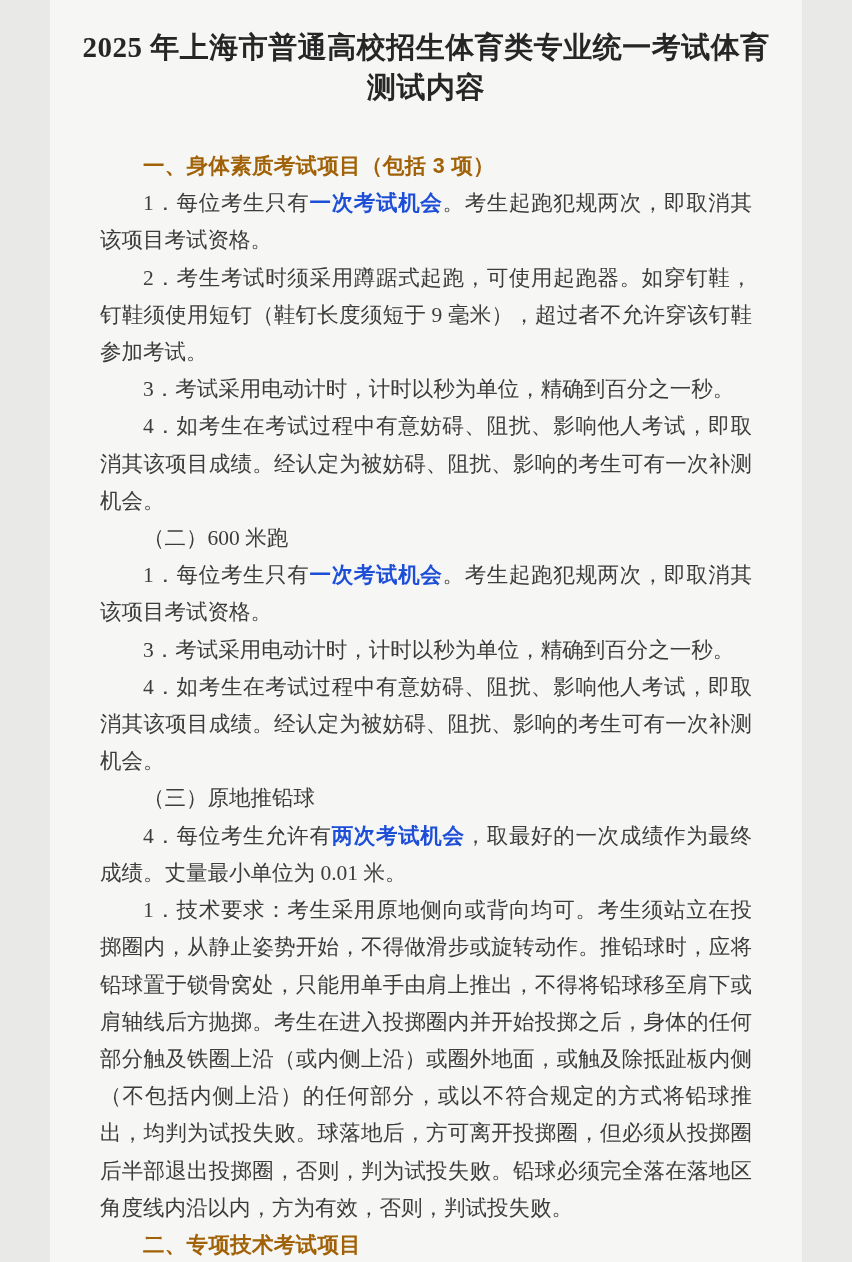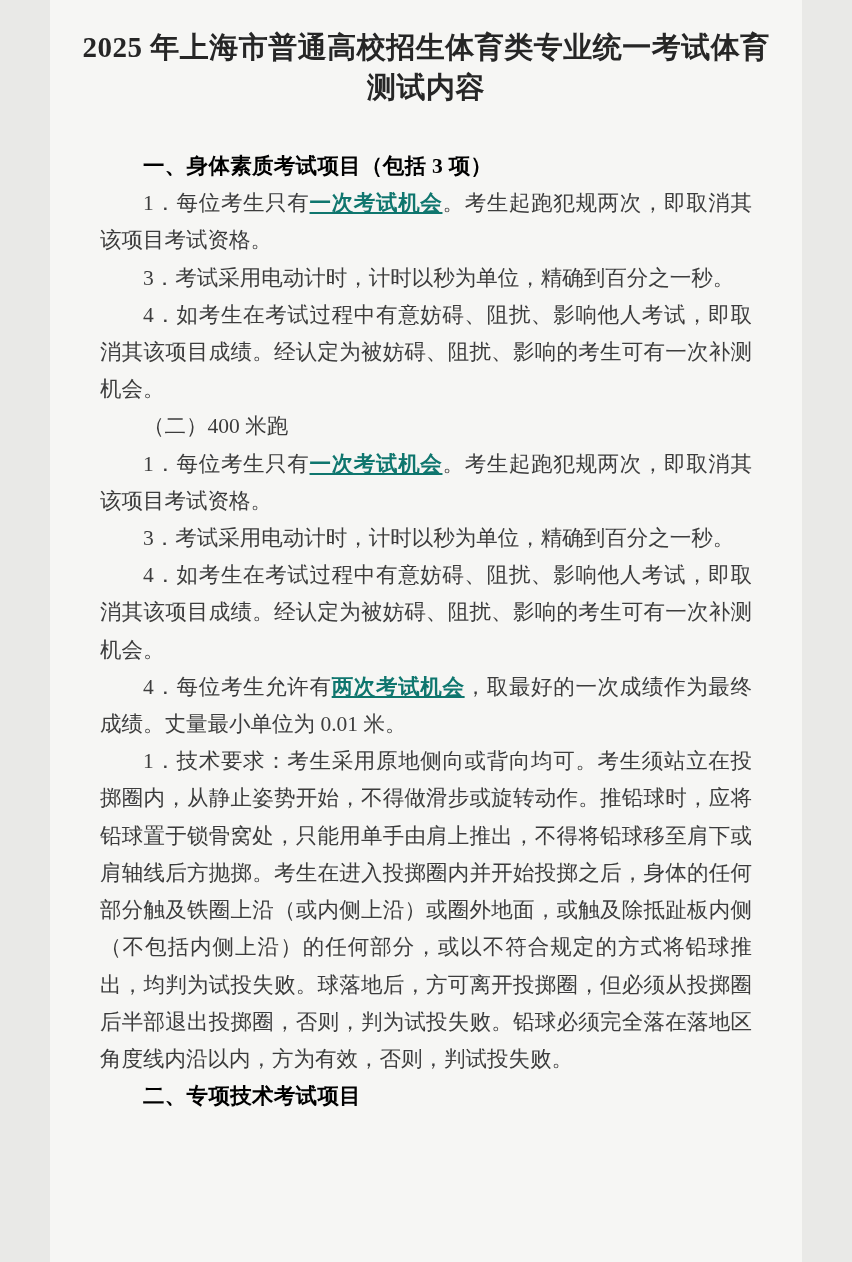--- a/index.html
+++ b/index.html
@@ -27,38 +27,40 @@
     margin: 41px 50px 0 50px;
     font-size: 21.5px;
     line-height: 37.2px;
   }
   .para {
     text-indent: 2em;
     text-align: justify;
     color: #3c3c3c;
   }
   .para.heading {
-    font-family: Liberation Serif, serif;
+    font-family: Liberation Sans, sans-serif;
     font-weight: 700;
-    color: #000000;
+    color: #a16207;
     letter-spacing: 0.3px;
   }
-  .para .b { font-weight: 700; color: #0f766e; text-decoration: underline; }
+  .para .b { font-weight: 700; color: #1d4ed8; }
 </style>
 </head>
 <body>
 
 <div class="page">
   <h1 class="doc-title">2025 年上海市普通高校招生体育类专业统一考试体育测试内容</h1>
   <div class="doc-body">
       <div class="para heading"><span>一、身体素质考试项目（包括 3 项）</span></div>
       <div class="para body"><span>1．每位考生只有</span><span class="b">一次考试机会</span><span>。考生起跑犯规两次，即取消其该项目考试资格。</span></div>
+      <div class="para body"><span>2．考生考试时须采用蹲踞式起跑，可使用起跑器。如穿钉鞋，钉鞋须使用短钉（鞋钉长度须短于 9 毫米），超过者不允许穿该钉鞋参加考试。</span></div>
       <div class="para body"><span>3．考试采用电动计时，计时以秒为单位，精确到百分之一秒。</span></div>
       <div class="para body"><span>4．如考生在考试过程中有意妨碍、阻扰、影响他人考试，即取消其该项目成绩。经认定为被妨碍、阻扰、影响的考生可有一次补测机会。</span></div>
-      <div class="para body"><span>（二）400 米跑</span></div>
+      <div class="para body"><span>（二）600 米跑</span></div>
       <div class="para body"><span>1．每位考生只有</span><span class="b">一次考试机会</span><span>。考生起跑犯规两次，即取消其该项目考试资格。</span></div>
       <div class="para body"><span>3．考试采用电动计时，计时以秒为单位，精确到百分之一秒。</span></div>
       <div class="para body"><span>4．如考生在考试过程中有意妨碍、阻扰、影响他人考试，即取消其该项目成绩。经认定为被妨碍、阻扰、影响的考生可有一次补测机会。</span></div>
+      <div class="para body"><span>（三）原地推铅球</span></div>
       <div class="para body"><span>4．每位考生允许有</span><span class="b">两次考试机会</span><span>，取最好的一次成绩作为最终成绩。丈量最小单位为 0.01 米。</span></div>
       <div class="para body"><span>1．技术要求：考生采用原地侧向或背向均可。考生须站立在投掷圈内，从静止姿势开始，不得做滑步或旋转动作。推铅球时，应将铅球置于锁骨窝处，只能用单手由肩上推出，不得将铅球移至肩下或肩轴线后方抛掷。考生在进入投掷圈内并开始投掷之后，身体的任何部分触及铁圈上沿（或内侧上沿）或圈外地面，或触及除抵趾板内侧（不包括内侧上沿）的任何部分，或以不符合规定的方式将铅球推出，均判为试投失败。球落地后，方可离开投掷圈，但必须从投掷圈后半部退出投掷圈，否则，判为试投失败。铅球必须完全落在落地区角度线内沿以内，方为有效，否则，判试投失败。</span></div>
       <div class="para heading"><span>二、专项技术考试项目</span></div>
     </div>
 </div>
 
 </body></html>

